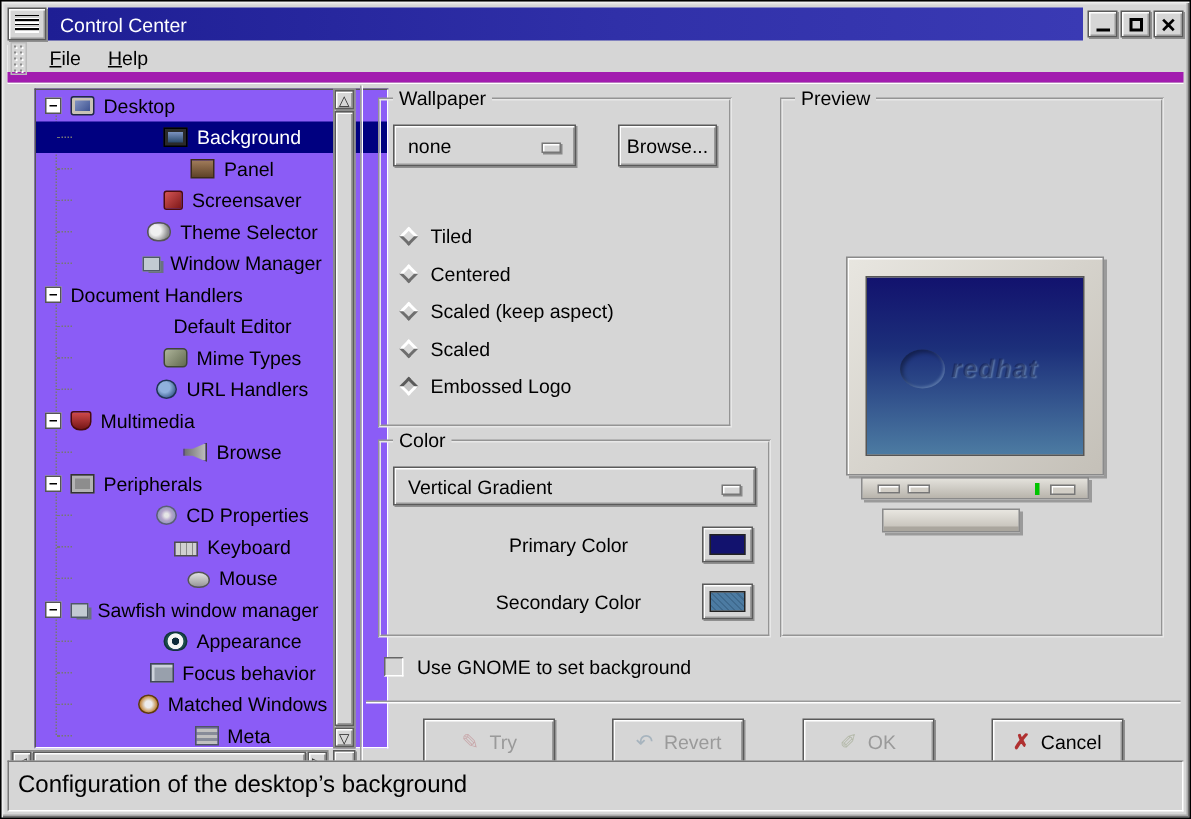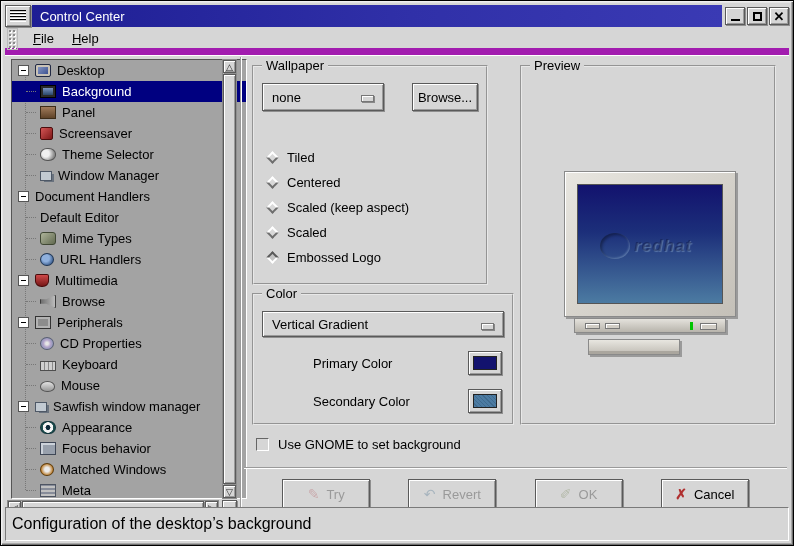--- a/index.html
+++ b/index.html
@@ -36,27 +36,27 @@
     background-size:4px 4px; background-position:0 0, 1px 1px;
     border:1px solid #bbb; }
   .menu-item { padding:3px 9px; cursor:default; }
   .menu-item u { text-decoration:underline; }
 
   
   .main { position:absolute; left:4px; right:4px; top:56px; bottom:28px; }
 
   
   .tree-wrap { position:absolute; left:2px; top:2px; width:230px; bottom:2px; }
-  .tree-view { position:absolute; left:4px; top:0; width:236px; bottom:16px; background:#a3a3a3;
+  .tree-view { position:absolute; left:16px; top:0; width:236px; bottom:16px; background:#8b5cf6;
     border-top:1px solid #555; border-left:1px solid #555; border-bottom:1px solid #fff; border-right:1px solid #fff;
     overflow:hidden; }
   .guide-line { position:absolute; left:13px; top:10px; height:420px; border-left:1px dotted #777; }
   .tree-row { position:relative; height:21px; display:flex; align-items:center; white-space:nowrap; font-size:13px; }
   .tree-row.lvl0 { padding-left:6px; }
-  .tree-row.lvl1 { padding-left:28px; }
+  .tree-row.lvl1 { padding-left:28px;justify-content:center; }
   .tree-row.lvl1::before { content:""; position:absolute; left:14px; top:10px; width:10px; border-top:1px dotted #777; }
   .tree-row.selected { background:#000080; color:#fff; }
   .expander { width:11px; height:11px; background:#fff; border:1px solid #555; position:relative; margin-right:6px; flex:none; }
   .expander::after { content:""; position:absolute; left:2px; right:2px; top:4px; border-top:1px solid #000; }
 
   .ti { width:16px; height:13px; display:inline-block; margin-right:6px; flex:none; position:relative; }
   .ti-desktop { background:linear-gradient(135deg,#93a3cd,#2e4386); border:1px solid #222a44; border-radius:2px; box-shadow:inset 0 0 0 2px #c9c2b6; }
   .ti-background { background:#2a2a2a; border:1px solid #000; }
   .ti-background::after { content:""; position:absolute; inset:2px; background:linear-gradient(#7b93c0,#29486b); }
   .ti-panel { background:linear-gradient(#a07b5a,#5f4328); border:1px solid #3c2c18; }
@@ -113,21 +113,21 @@
 
   .radio-list { margin:34px 0 0 14px; }
   .radio-row { display:flex; align-items:center; height:25px; gap:10px; }
   .radio { width:9px; height:9px; transform:rotate(45deg); background:#d9d9d9; flex:none;
     border-top:2px solid #fff; border-left:2px solid #fff; border-bottom:2px solid #6e6e6e; border-right:2px solid #6e6e6e; }
   .radio.on { background:#c4c4c4;
     border-top:2px solid #5a5a5a; border-left:2px solid #5a5a5a; border-bottom:2px solid #fff; border-right:2px solid #fff; }
 
   .color-select { margin:16px 8px 12px 8px; height:26px;text-align:center; }
   .color-row { display:flex; align-items:center; margin-top:14px; padding:0 10px 0 0; }
-  .color-label { flex:1; padding-left:59px; }
+  .color-label { flex:1; text-align:center; padding-left:36px; }
   .swatch-btn { width:34px; height:24px; display:flex; align-items:center; justify-content:center; }
   .swatch { width:24px; height:14px; border:1px solid #222; }
 
   
   .monitor { position:absolute; left:42px; top:104px; width:172px; }
   .bezel { width:172px; height:146px; background:linear-gradient(135deg,#e8e6e0,#c4c0b8);
     border:1px solid #8a8a8a; box-shadow:inset 1px 1px 0 #fff, 2px 2px 0 #9a9a9a; padding:12px; }
   .screen { width:100%; height:100%; border:1px solid #555; position:relative; overflow:hidden; }
   .emboss { position:absolute; left:22px; top:48px; display:flex; align-items:center; gap:4px; opacity:.8; }
   .emboss-circle { width:30px; height:26px; border-radius:50%;

